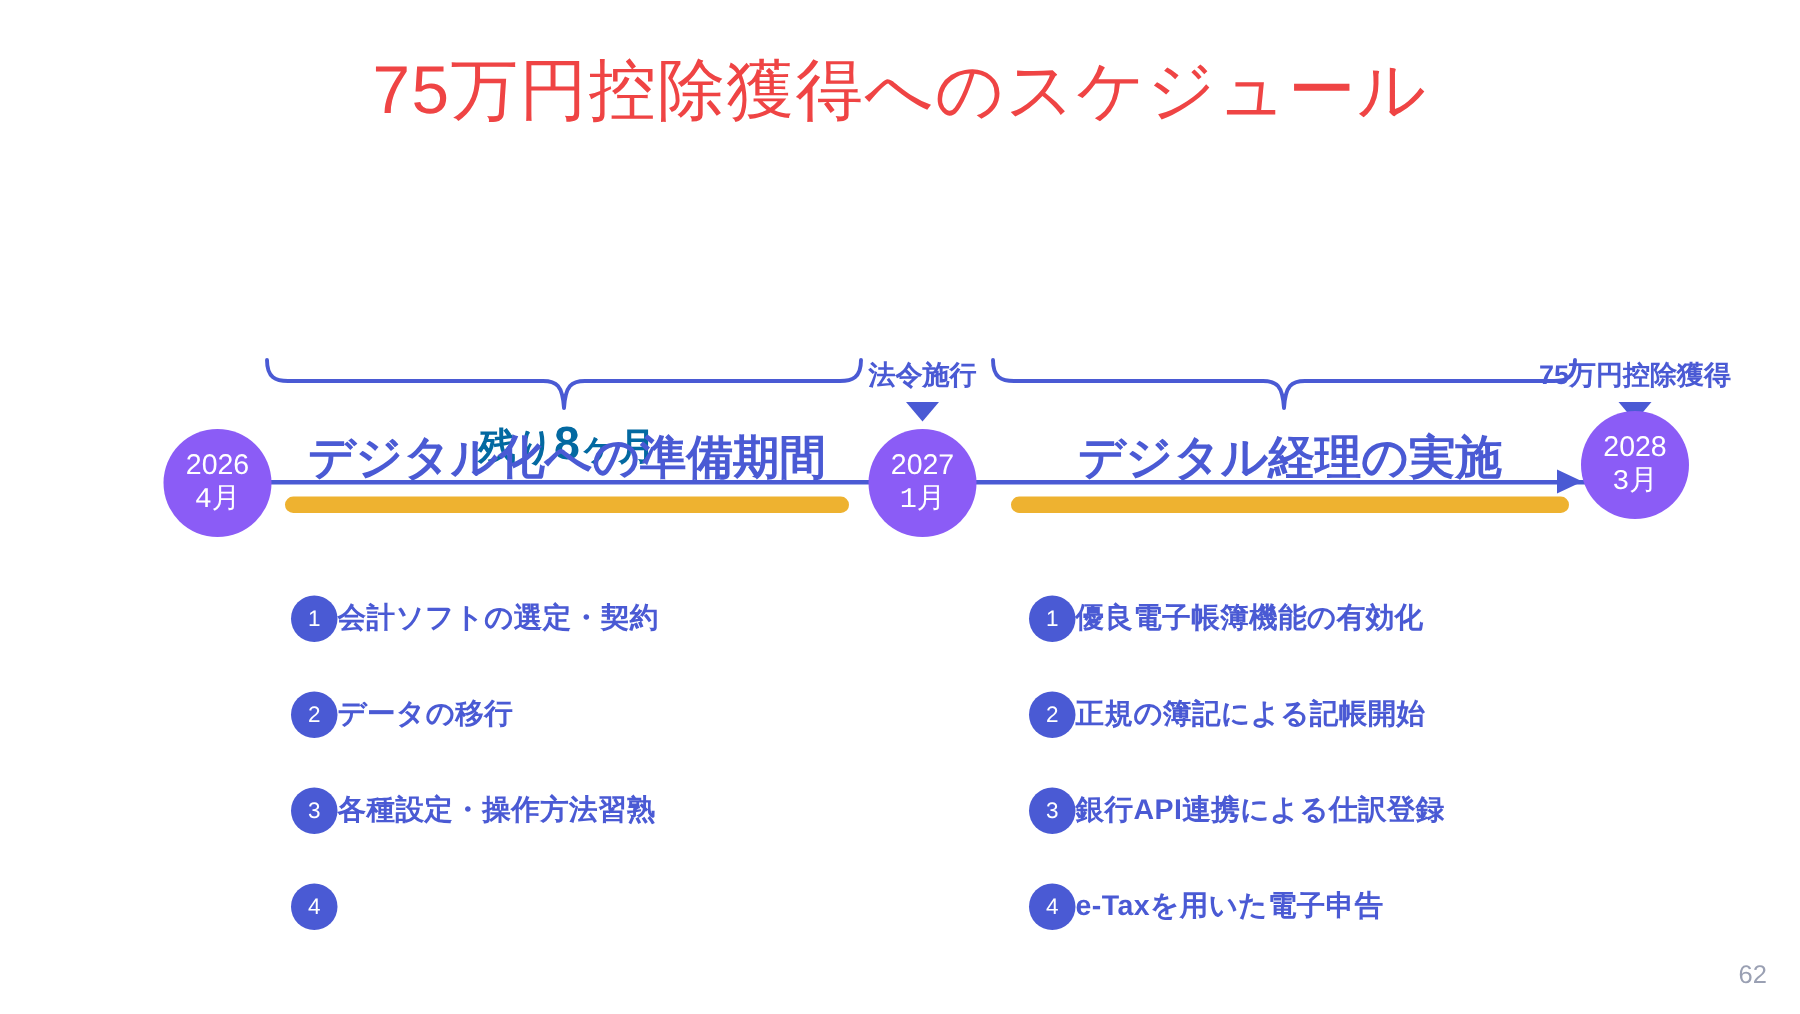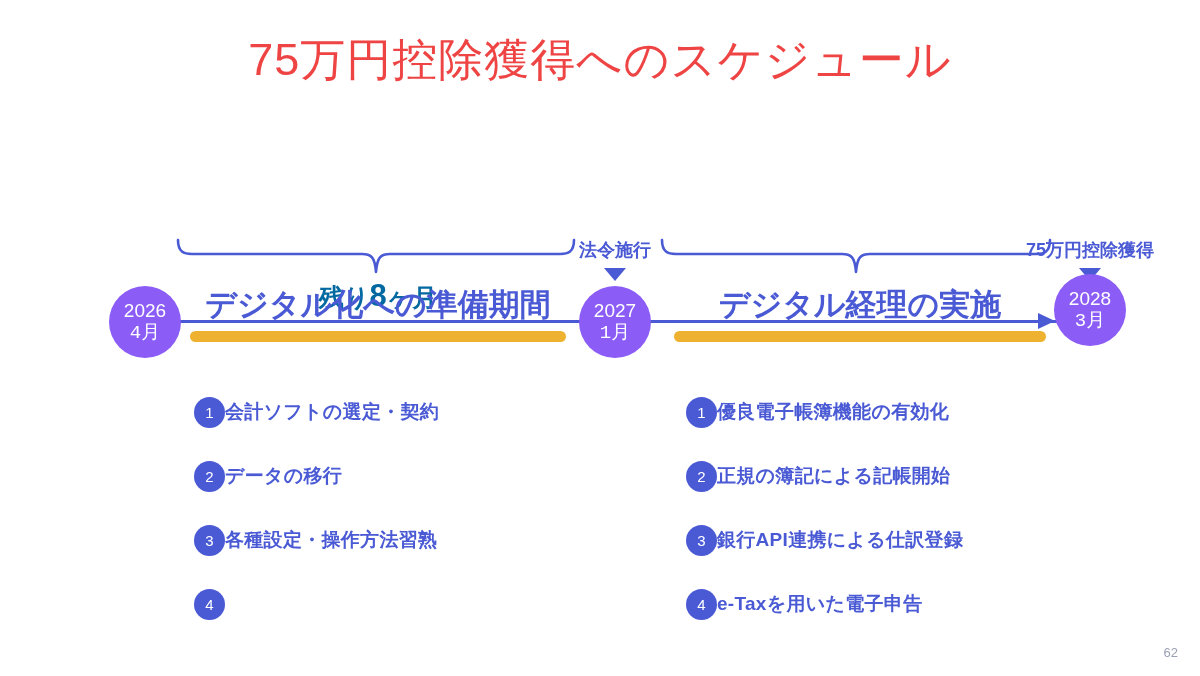--- a/index.html
+++ b/index.html
@@ -187,21 +187,21 @@
     color: #4a5ad4;
     white-space: nowrap;
     letter-spacing: 0.3px;
   }
 
   
   .page-number {
     position: absolute;
     right: 22px;
     bottom: 16px;
-    font-size: 13px;
+    font-size: 17px;
     color: #9aa0b3;
   }
 </style>
 </head>
 <body>
 
 <div class="slide">
 
   <div class="title">75万円控除獲得へのスケジュール</div>
 

